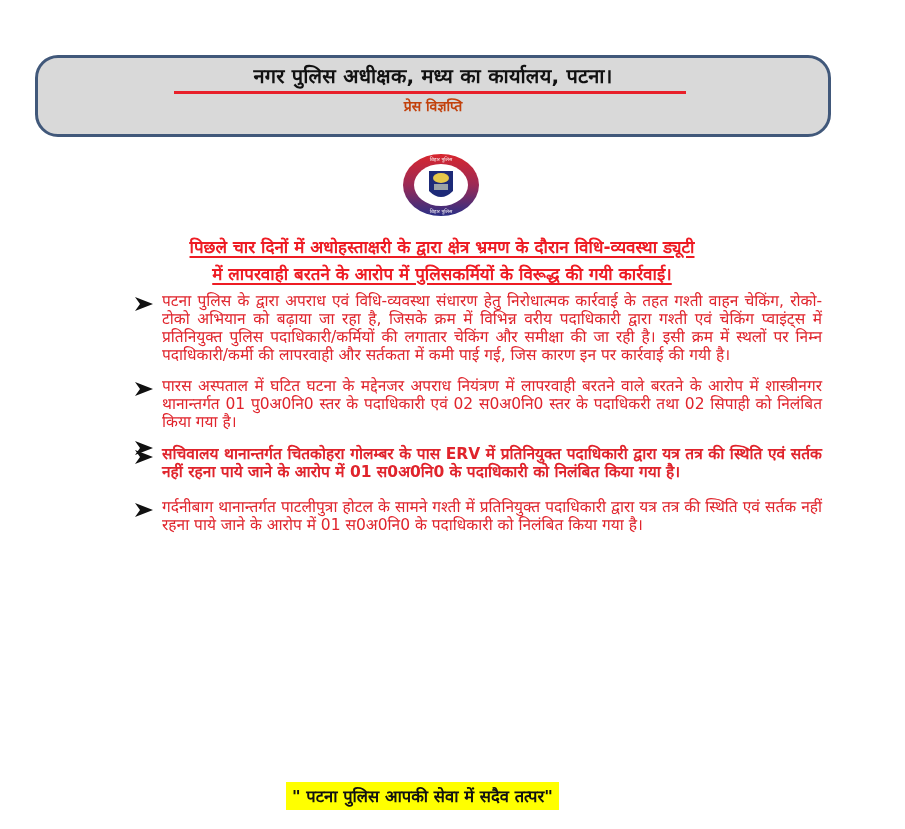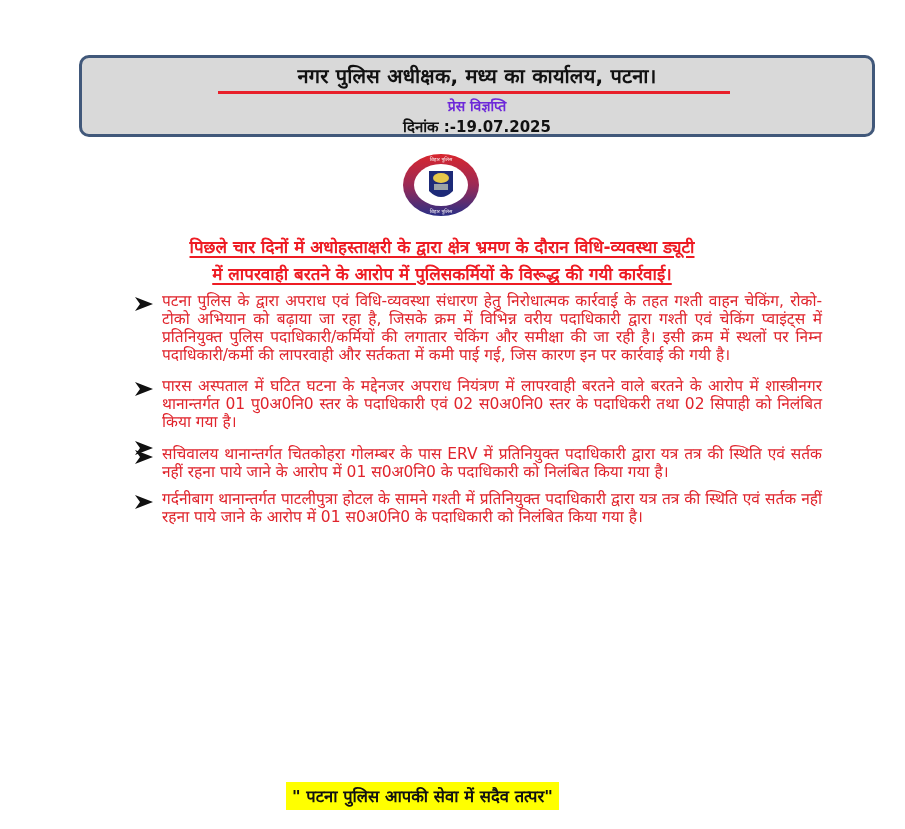--- a/index.html
+++ b/index.html
@@ -14,22 +14,21 @@
       font-family: "DejaVu Sans", "Liberation Sans", sans-serif;
     }
     .header-box {
       position: absolute;
       left: 35px;
       top: 55px;
       width: 796px;
       height: 82px;
       background: #d9d9d9;
       border: 3px solid #41587a;
-      border-radius: 10px;
-      margin-left: 44px;
+      border-radius: 23px;
     }
     .header-title {
       position: absolute;
       left: 0;
       right: 0;
       top: 4px;
       text-align: center;
       font-size: 20px;
       font-weight: bold;
       color: #111111;
@@ -43,21 +42,21 @@
       height: 3px;
       background: #e8202a;
     }
     .header-sub {
       position: absolute;
       left: 0; right: 0;
       top: 38px;
       text-align: center;
       font-size: 14px;
       font-weight: bold;
-      color: #6d28d9;
+      color: #c2410c;
     }
     .header-date {
       position: absolute;
       left: 0; right: 0;
       top: 58px;
       text-align: center;
       font-size: 15px;
       font-weight: bold;
       color: #111111;
     }
@@ -109,41 +108,40 @@
     .bullet .arrow {
       position: absolute;
       left: 2px;
       top: 4px;
       width: 20px;
       height: 16px;
     }
     .b1 { margin-bottom: 13px; }
     .b2 { margin-bottom: 5px; }
     .b3 { margin-bottom: 14px; }
-    .b4 { margin-bottom: 9px; }
+    .b4 { margin-bottom: 17px; font-weight: bold; }
     .tagline {
       position: absolute;
       left: 286px;
       top: 782px;
       padding: 2px 6px 3px 6px;
       background: #ffff00;
       color: #111111;
       font-weight: bold;
       font-size: 16.5px;
       white-space: nowrap;
     }
   </style>
 </head>
 <body>
 
 <div class="header-box">
   <div class="header-title">नगर पुलिस अधीक्षक, मध्य का कार्यालय, पटना।</div>
   <div class="header-rule"></div>
   <div class="header-sub">प्रेस विज्ञप्ति</div>
-  <div class="header-date">दिनांक :-19.07.2025</div>
 </div>
 
 <div class="logo">
   <svg width="84" height="68" viewBox="0 0 84 68">
     <defs>
       <linearGradient id="ring" x1="0" y1="0" x2="0" y2="1">
         <stop offset="0" stop-color="#d8262e"></stop>
         <stop offset="0.5" stop-color="#9b2a55"></stop>
         <stop offset="1" stop-color="#2a2f86"></stop>
       </linearGradient>

